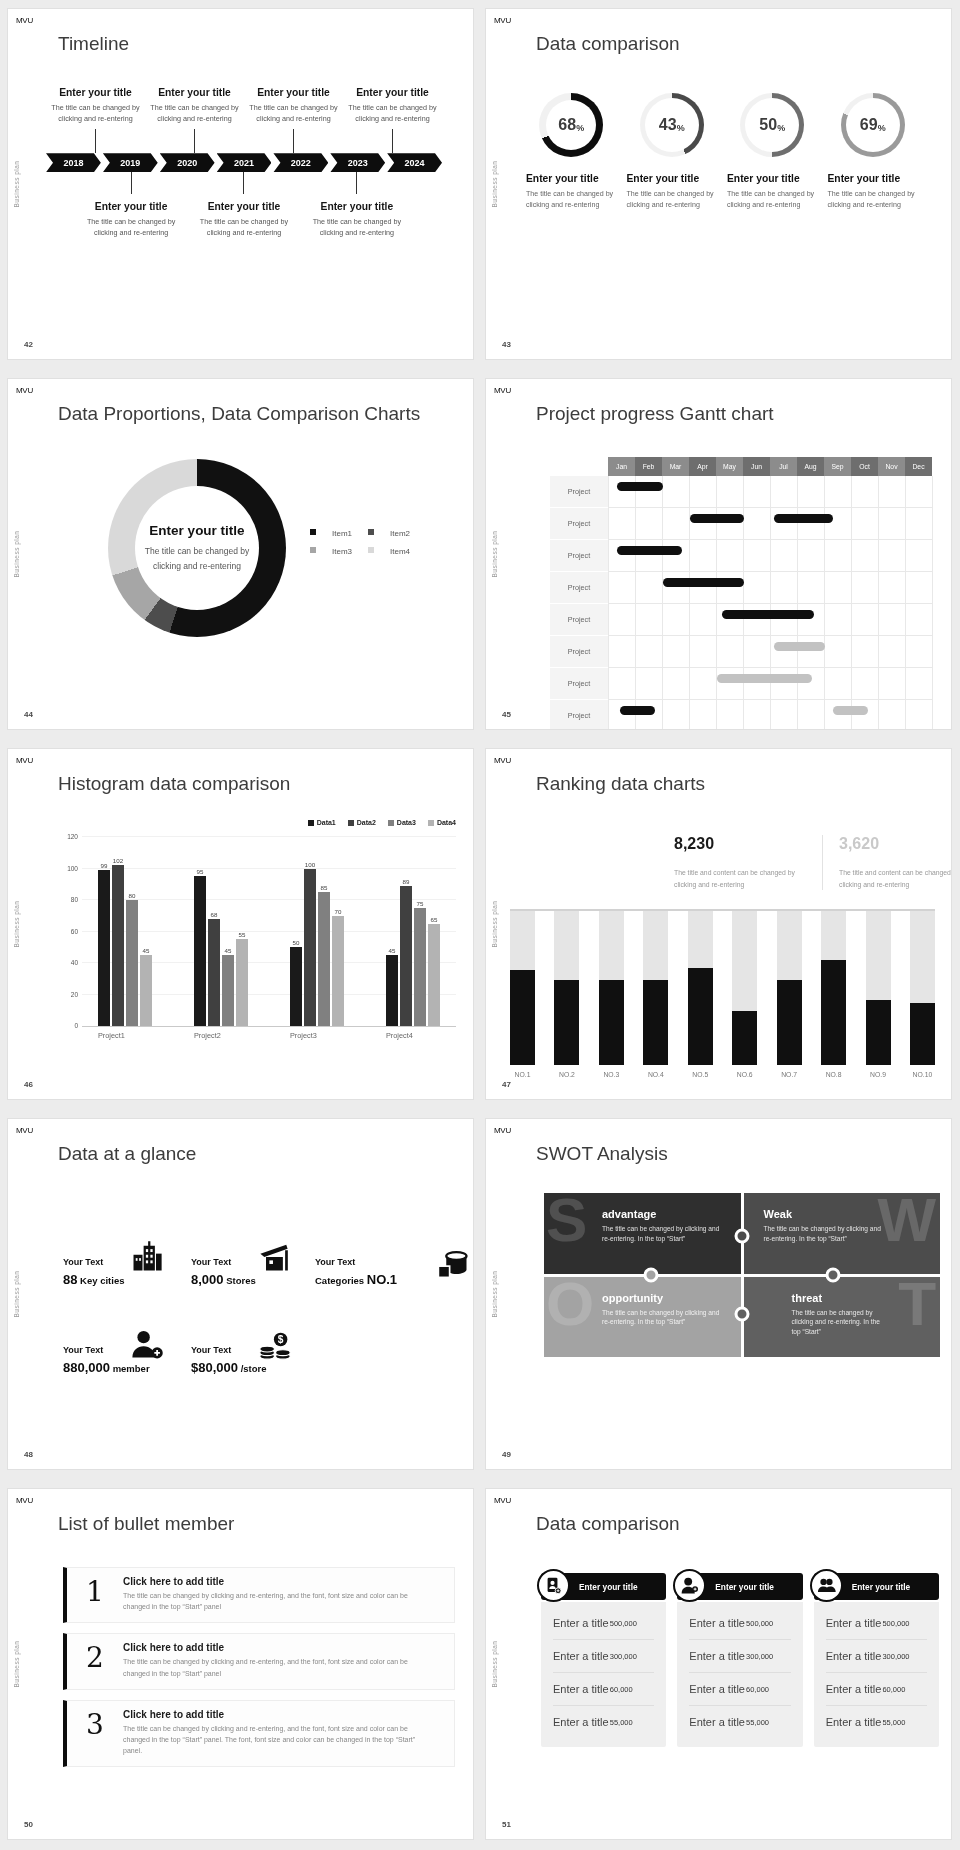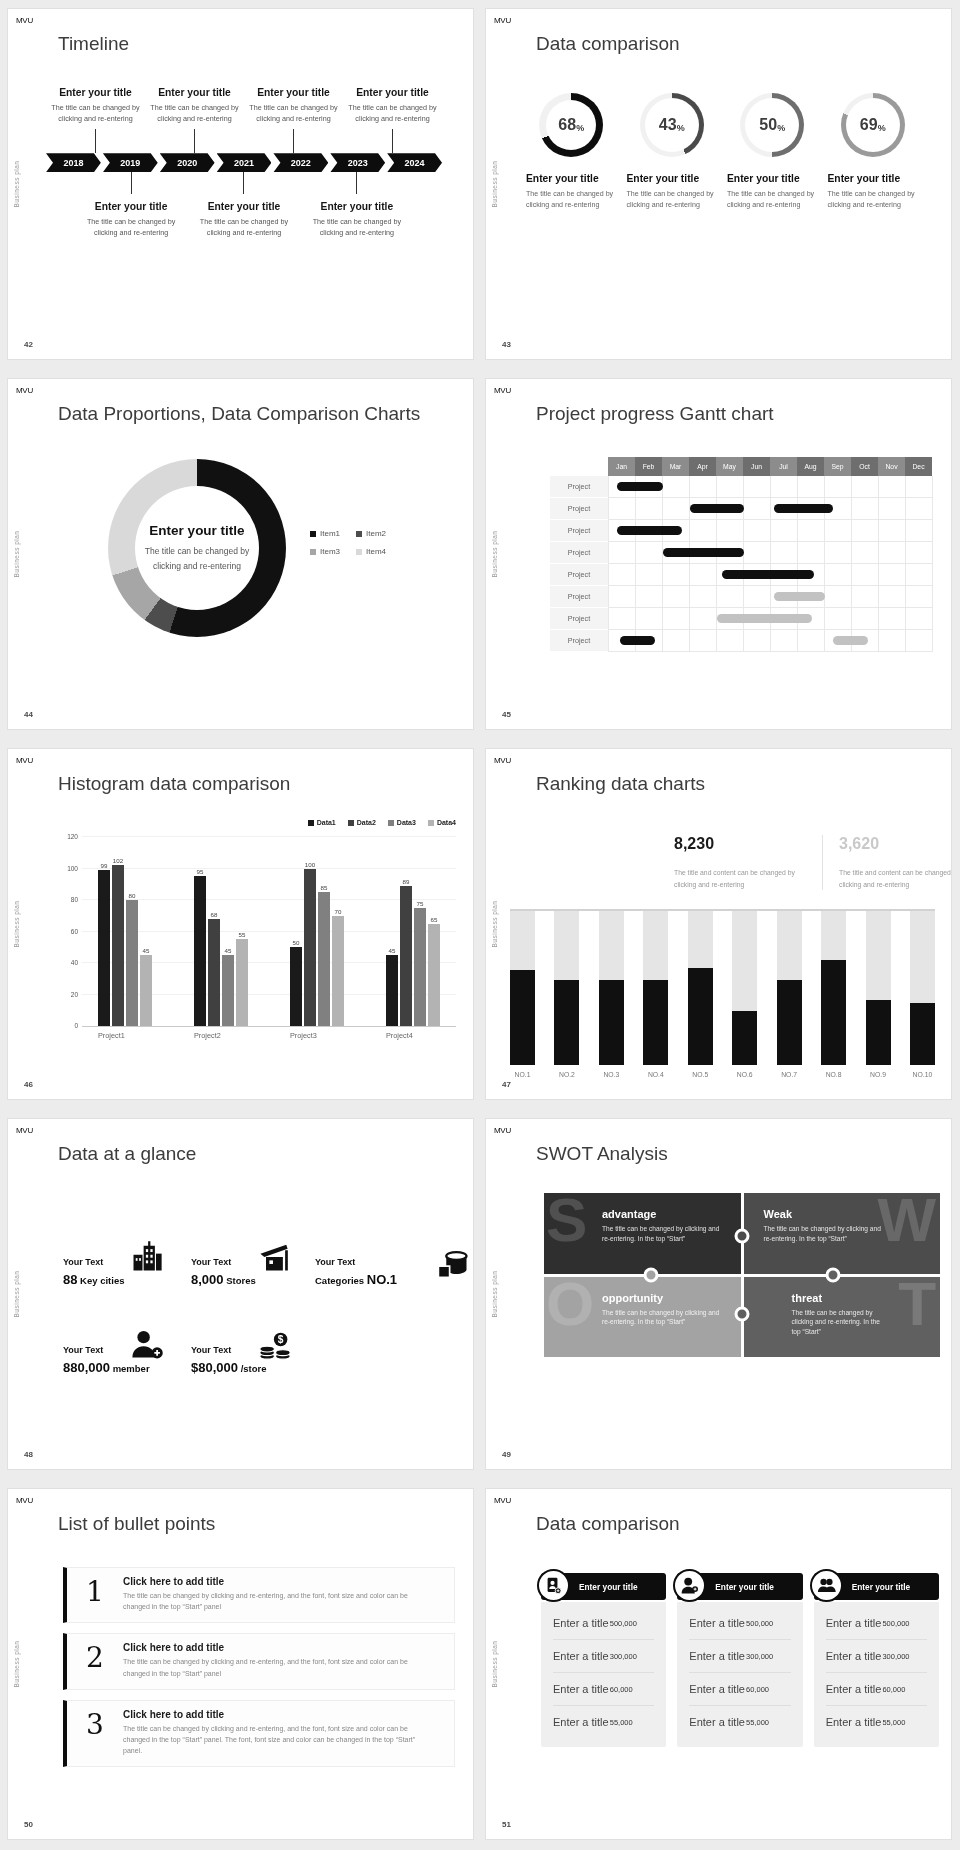--- a/index.html
+++ b/index.html
@@ -42,29 +42,29 @@
 .rg-t{font-weight:bold;font-size:10.3px;color:#111;margin:16px 0 5px}
 .rg-d{font-size:7.1px;color:#666;line-height:1.6}
 
 
 .donut{position:absolute;left:100px;top:80px;width:178px;height:178px;border-radius:50%}
 .dhole{position:absolute;inset:27px;background:#fff;border-radius:50%}
 .dcenter{position:absolute;inset:0;display:flex;flex-direction:column;align-items:center;justify-content:center;text-align:center}
 .dct{font-size:13.5px;font-weight:bold;color:#111;margin-bottom:6px}
 .dcd{font-size:8.5px;color:#555;line-height:1.7;width:128px}
 .dlegend{position:absolute;left:302px;top:150px;display:grid;grid-template-columns:auto auto;gap:9px 16px}
-.dleg-item{display:flex;align-items:center;gap:4px}
+.dleg-item{display:flex;align-items:flex-start;gap:16px}
 .sq{width:6px;height:6px;display:inline-block;flex:none}
 .dleg-lab{font-size:8px;color:#555}
 
 
 .c-gantt{position:absolute;left:64px;top:78px}
 .gt-head{display:flex;margin-left:58px}
 .gt-h{width:27px;height:19px;display:flex;align-items:center;justify-content:center;color:#fff;font-size:6.8px}
-.gt-row{display:flex;height:22px}
+.gt-row{display:flex;height:32px}
 .gt-label{width:58px;background:#f4f4f4;color:#666;font-size:7.2px;display:flex;align-items:center;justify-content:center;border-bottom:1px solid #fff}
 .gt-cells{position:relative;display:flex;border-bottom:1px solid #e8e8e8;border-left:1px solid #e8e8e8}
 .gt-c{width:27px;border-right:1px solid #e8e8e8}
 .gt-bar{position:absolute;top:6px;height:9px;border-radius:4.5px}
 
 
 .c-histo{position:absolute;left:52px;top:70px;width:396px;height:238px}
 .hlegend{position:absolute;top:0;right:0;display:flex;gap:12px;align-items:center}
 .hleg-item{display:flex;gap:3px;align-items:center;font-size:7px;color:#222;font-weight:bold}
 .hplot{position:absolute;left:22px;right:0;top:18px;bottom:30px;border-bottom:1px solid #c9c9c9}
@@ -754,21 +754,21 @@
         <div class="sw-knob" style="left: 50%; top: 74%; background: rgb(96, 96, 96);"></div>
         <div class="sw-knob" style="left: 27%; top: 50%; background: rgb(163, 163, 163);"></div>
         <div class="sw-knob" style="left: 73%; top: 50%; background: rgb(96, 96, 96);"></div>
       </div>
     <div class="pagenum">49</div>
   </section>
 
   <section class="slide">
     <div class="logo">MVU</div>
     <div class="side">Business plan</div>
-    <h2 class="title">List of bullet points</h2>
+    <h2 class="title">List of bullet member</h2>
     <div class="c-bullets">
         <div class="bl-row">
           <div class="bl-num">1</div>
           <div class="bl-tx">
             <div class="bl-h">Click here to add title</div>
             <div class="bl-d">The title can be changed by clicking and re-entering, and the font, font size and color can be changed in the top “Start” panel</div>
           </div>
         </div>
         <div class="bl-row">
           <div class="bl-num">2</div>

